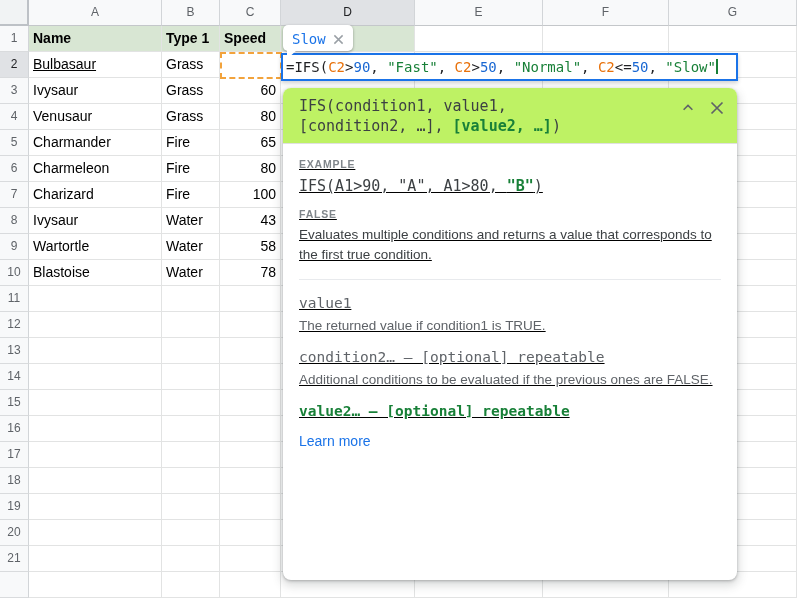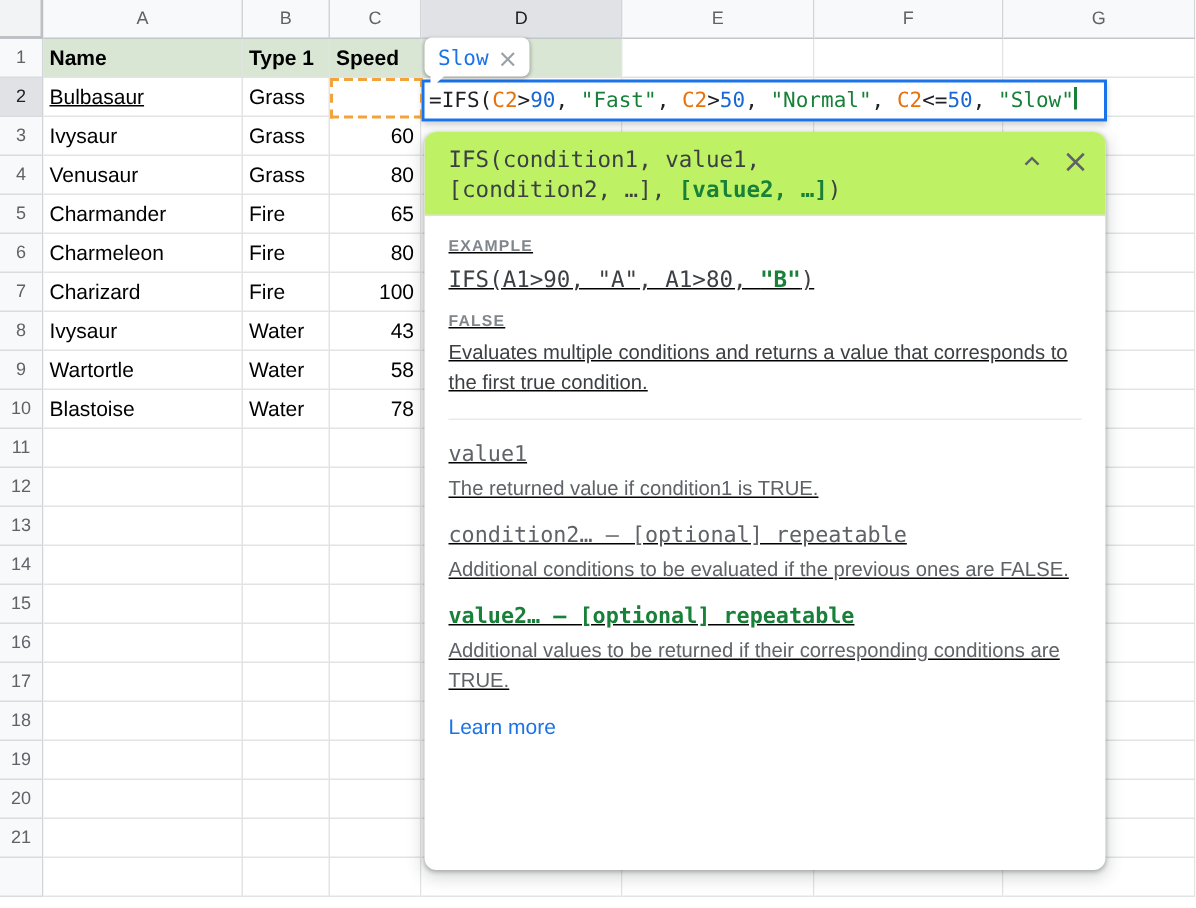--- a/index.html
+++ b/index.html
@@ -351,20 +351,19 @@
           <div class="param">
             <div class="pname">value1</div>
             <div class="pdesc">The returned value if condition1 is TRUE.</div>
           </div>
           <div class="param">
             <div class="pname">condition2… – [optional] repeatable</div>
             <div class="pdesc">Additional conditions to be evaluated if the previous ones are FALSE.</div>
           </div>
           <div class="param">
             <div class="pname green">value2… – [optional] repeatable</div>
-            <div class="pdesc">Additional values to be returned if their corresponding conditions are TRUE.</div>
           </div>
         </div>
       <a class="learn">Learn more</a>
     </div>
   </div>
 
 </div>
 
 </body></html>

